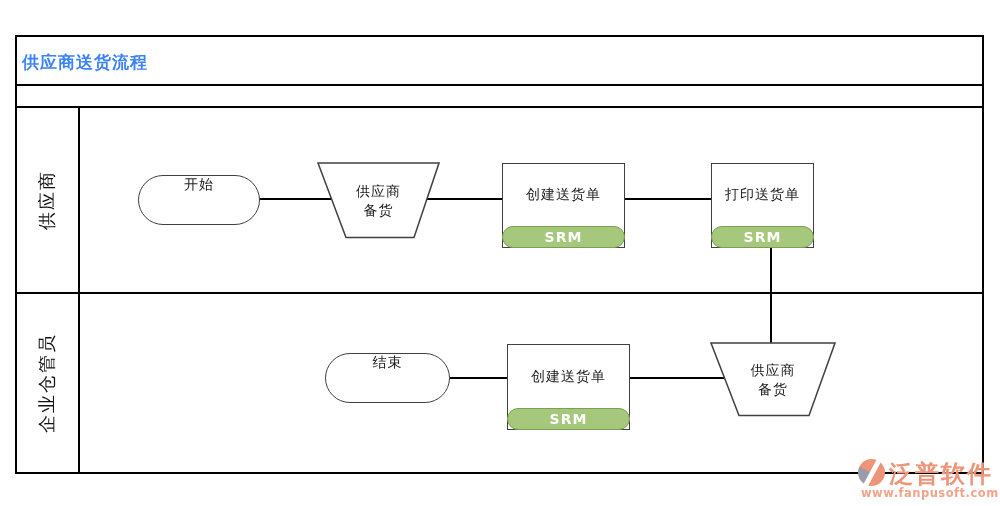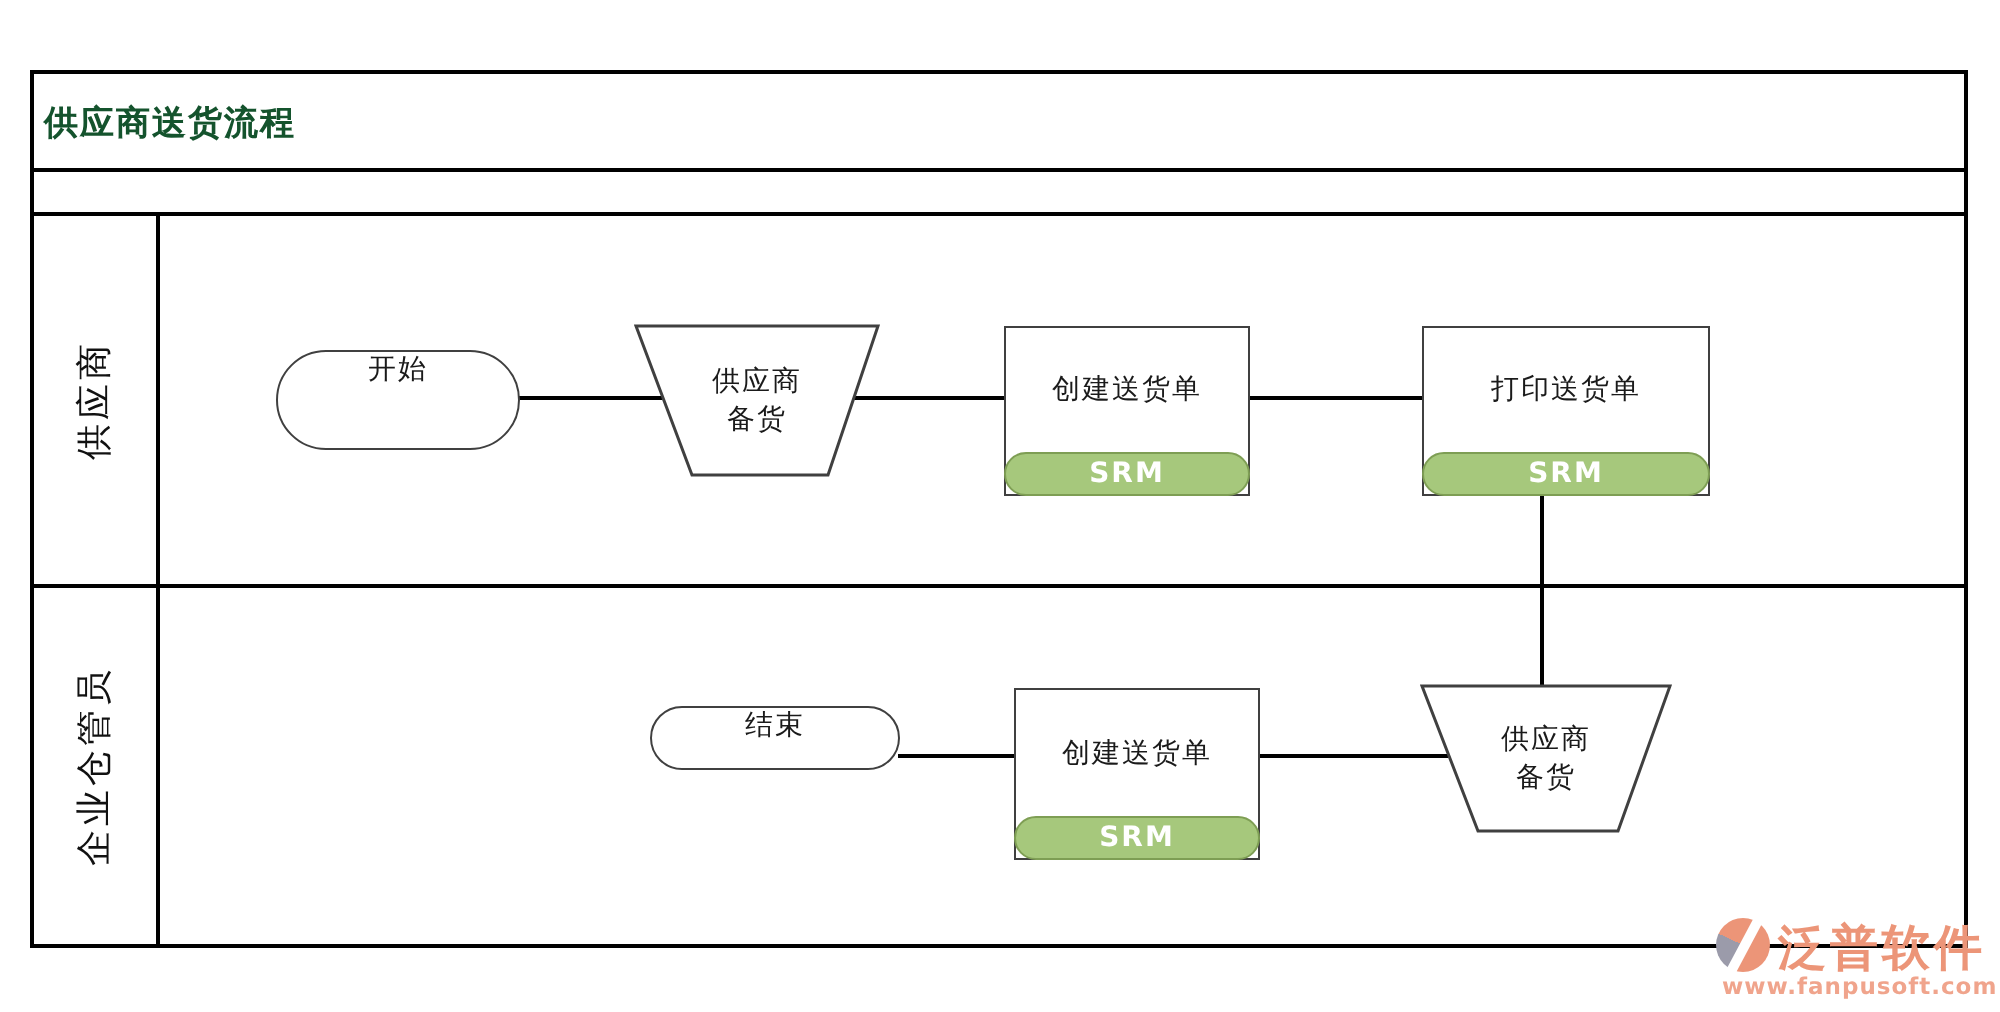--- a/index.html
+++ b/index.html
@@ -12,21 +12,21 @@
     overflow:hidden;
   }
   
   .frame{
     position:absolute;left:15px;top:35px;width:969px;height:439px;
     border:2px solid #000;box-sizing:border-box;background:#fff;
   }
   .hline,.vline{position:absolute;background:#000;}
   .title-row-text{
     position:absolute;left:22px;top:47px;height:30px;line-height:30px;
-    font-size:17px;font-weight:700;letter-spacing:1px;color:#14532d;
+    font-size:17px;font-weight:700;letter-spacing:1px;color:#3b82f6;
   }
   
   .lane-label{
     position:absolute;width:160px;height:62px;
     display:flex;align-items:center;justify-content:center;
     transform:rotate(-90deg);
     font-size:18px;letter-spacing:2px;color:#111;
   }
   
   .oval{
@@ -115,26 +115,26 @@
   <div class="trap-label" style="left:317px;top:162px;width:123px;height:77px;">
     <span>供应商</span>
     <span>备货</span>
   </div>
 
   <div class="rect-node" style="left:502px;top:163px;width:123px;height:85px;">
     <div class="rect-label">创建送货单</div>
     <div class="srm-pill">SRM</div>
   </div>
 
-  <div class="rect-node" style="left:711px;top:163px;width:144px;height:85px;">
+  <div class="rect-node" style="left:711px;top:163px;width:103px;height:85px;">
     <div class="rect-label">打印送货单</div>
     <div class="srm-pill">SRM</div>
   </div>
 
-  <div class="oval" style="left:325px;top:353px;width:125px;height:32px;">
+  <div class="oval" style="left:325px;top:353px;width:125px;height:50px;">
     <span>结束</span>
   </div>
 
   <div class="rect-node" style="left:507px;top:344px;width:123px;height:86px;">
     <div class="rect-label" style="height:63px;">创建送货单</div>
     <div class="srm-pill">SRM</div>
   </div>
 
   <svg class="trap-svg" style="left:710px;top:342px;" width="126" height="75" viewBox="0 0 126 75">
     <polygon points="1,1 125,1 99,73.5 29,73.5" fill="#ffffff" stroke="#404040" stroke-width="1.5"></polygon>

